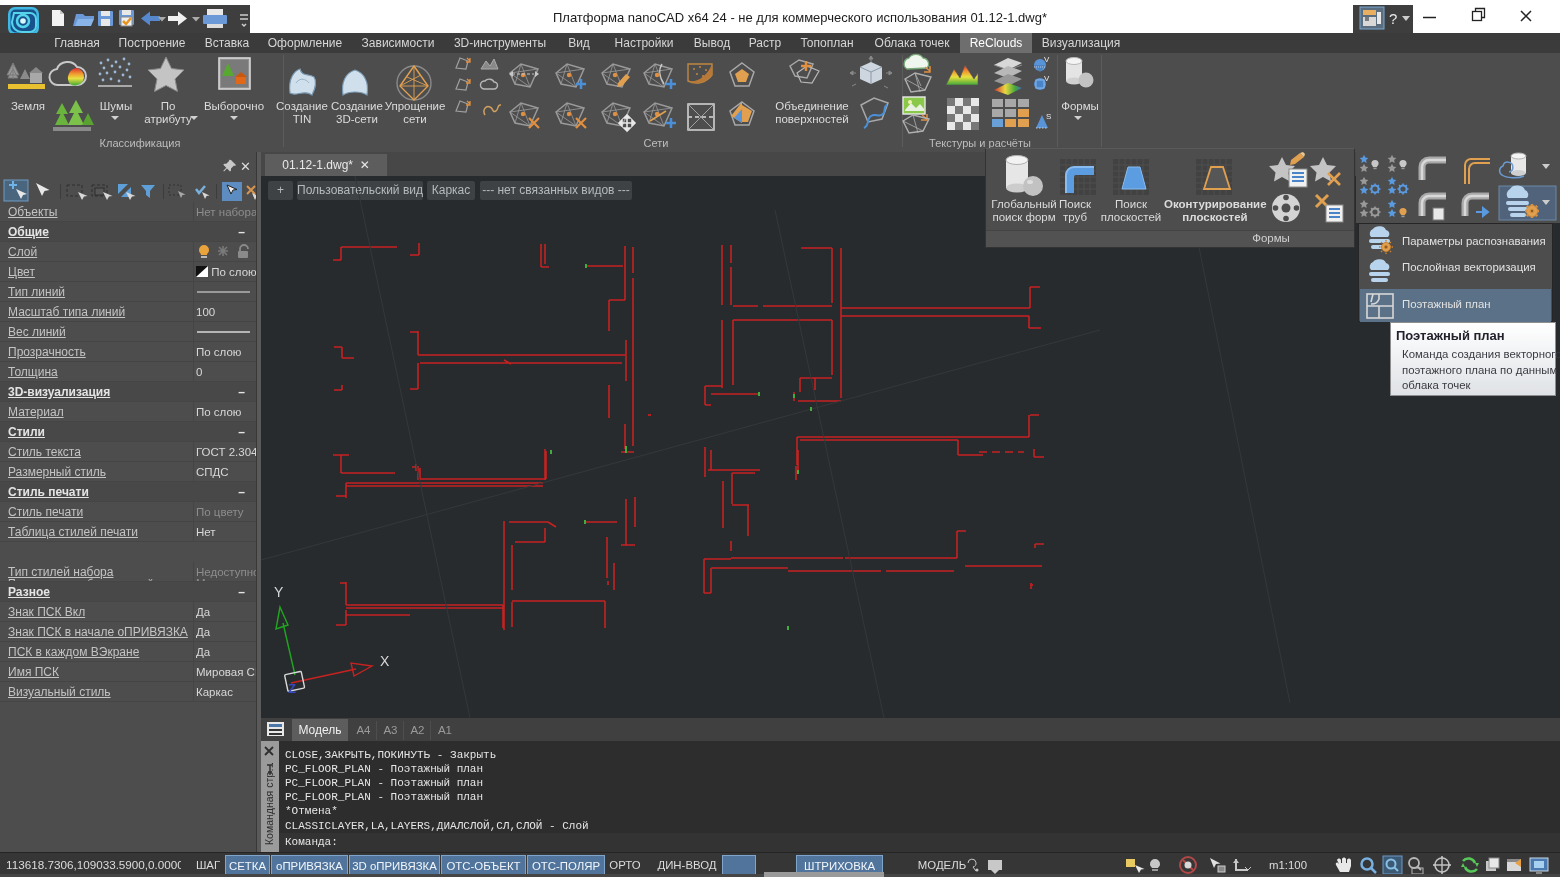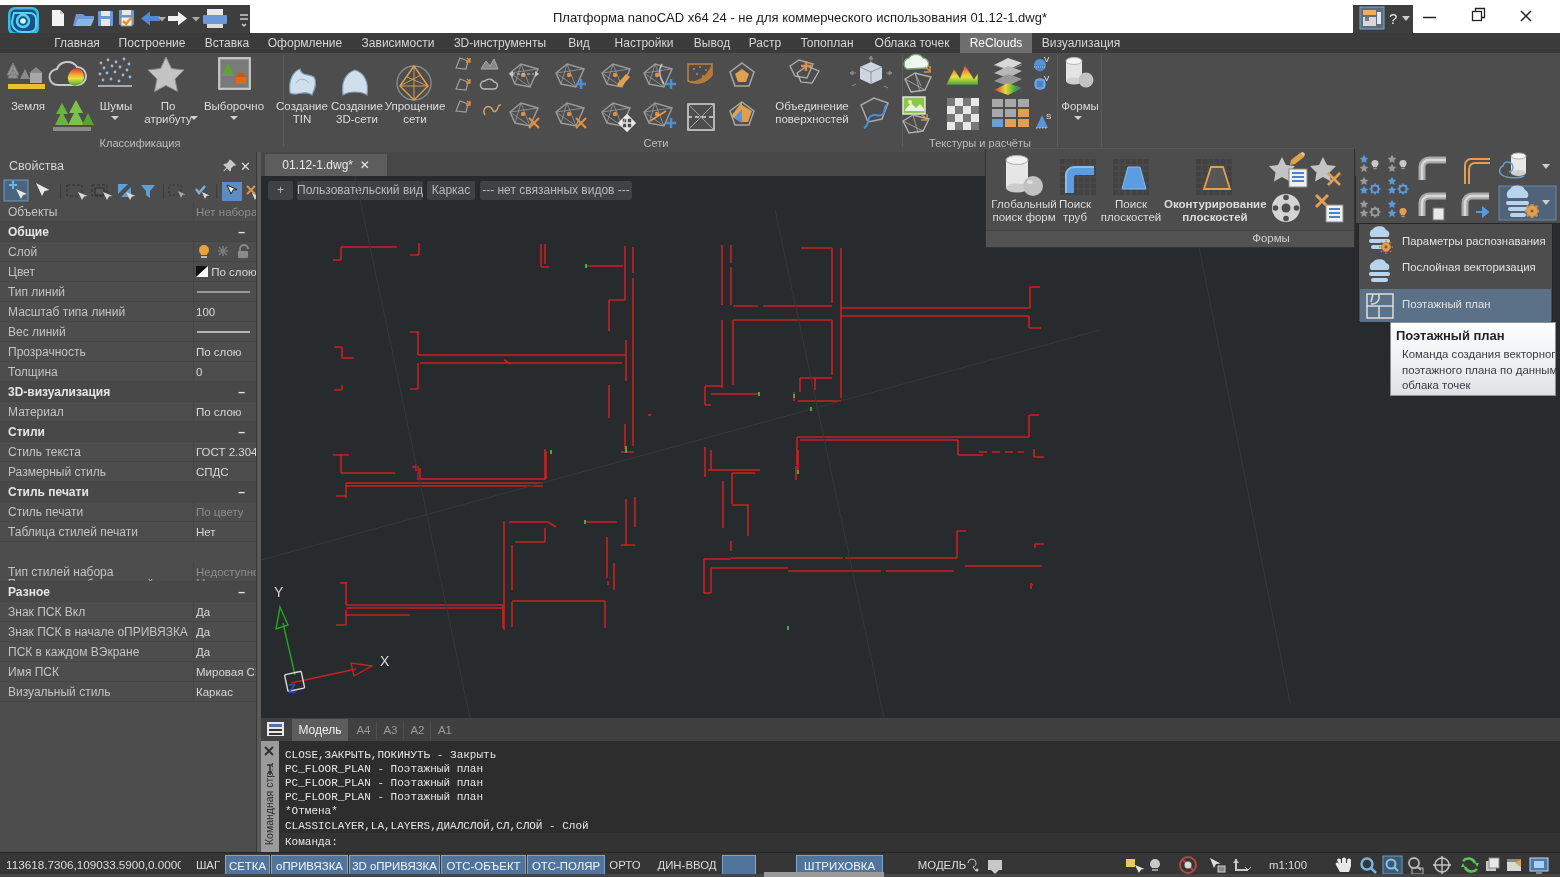--- a/index.html
+++ b/index.html
@@ -18,21 +18,21 @@
 #ribbon{left:0;top:53px;width:1560px;height:99px;background:#4d4d4d;}
 .plabel{position:absolute;top:84px;height:14px;font-size:11px;color:#bdbdbd;text-align:center;}
 .psep{position:absolute;top:2px;height:92px;width:1px;background:#3e3e3e;border-right:1px solid #5c5c5c;}
 .btxt{position:absolute;font-size:11.5px;color:#dcdcdc;text-align:center;line-height:13px;}
 .darr{position:absolute;width:0;height:0;border-left:4px solid transparent;border-right:4px solid transparent;border-top:4px solid #d0d0d0;}
 
 #props{left:0;top:155px;width:261px;height:697px;background:#4d4d4d;border-right:2px solid #3a3a3a;}
 #props .hdr{position:absolute;left:0;top:0;width:259px;height:22px;line-height:22px;color:#d5d5d5;font-size:12.5px;padding-left:9px;}
 #ptool{position:absolute;left:0;top:24px;width:259px;height:24px;background:#4d4d4d;}
 .prow{position:absolute;left:0;width:259px;height:20px;border-bottom:1px solid #454545;font-size:12px;line-height:20px;color:#c3c3c3;}
-.prow .lab{position:absolute;left:8px;top:0;white-space:nowrap;}
+.prow .lab{position:absolute;left:8px;top:0;white-space:nowrap;text-decoration:underline;}
 .prow .val{position:absolute;left:196px;top:0;color:#d8d8d8;white-space:nowrap;font-size:11.5px;}
 .prow .val.mut{color:#8d8d8d;}
 .prow.sec{background:#484848;color:#e4e4e4;font-weight:bold;}
 .prow.sec .minus{position:absolute;right:14px;top:0;font-weight:bold;color:#e4e4e4;}
 .pdiv{position:absolute;left:193px;top:0;width:1px;height:20px;background:#454545;}
 
 #doctabs{left:261px;top:152px;width:1299px;height:24px;background:#474747;}
 #doctab1{left:265px;top:154px;width:122px;height:22px;background:#5d5d5d;color:#e8e8e8;font-size:12px;line-height:22px;text-align:center;}
 #canvas{left:261px;top:176px;width:1299px;height:542px;background:#282b2d;}
 .vbtn{position:absolute;top:5px;height:19px;background:#3e4244;color:#b4babd;font-size:12px;line-height:19px;text-align:center;border-radius:2px;}
@@ -361,21 +361,20 @@
 
 <g>
 <rect x="1066" y="8" width="16" height="20" fill="#e4e4e4"></rect>
         <ellipse cx="1074" cy="8" rx="8" ry="3.5" fill="#f4f4f4" stroke="#b8b8b8"></ellipse>
         <ellipse cx="1074" cy="28" rx="8" ry="3.5" fill="#d0d0d0"></ellipse>
 <circle cx="1086" cy="27" r="7.5" fill="#c2c2c2"></circle>
 </g>
 </svg>
 
 <div class="abs" id="props">
-<div class="hdr">Свойства</div>
 <svg style="position:absolute;right:22px;top:4px;" width="14" height="14">
         <path d="M8,1l5,5-1,1-1,-0.5-3,3v2l-1,1-3,-3-3,3-0.7,-0.7 3,-3-3,-3 1,-1h2l3,-3-0.5,-1z" fill="#c8c8c8"></path>
       </svg>
 <div style="position:absolute;right:8px;top:4px;color:#ddd;font-size:13px;">✕</div>
 <div id="ptool">
 <svg width="259" height="24">
 <rect x="4" y="1" width="24" height="21" fill="#4a667f" stroke="#6f9cc4"></rect>
 <path d="M9,6h8M13,2v8" stroke="#6fb3e8" stroke-width="2"></path>
           <path d="M16,10l5,10 2-4 4-1z" fill="#e8e8e8"></path>
 <path d="M36,4l6,13 2.5-5 5-1z" fill="#e8e8e8"></path>

